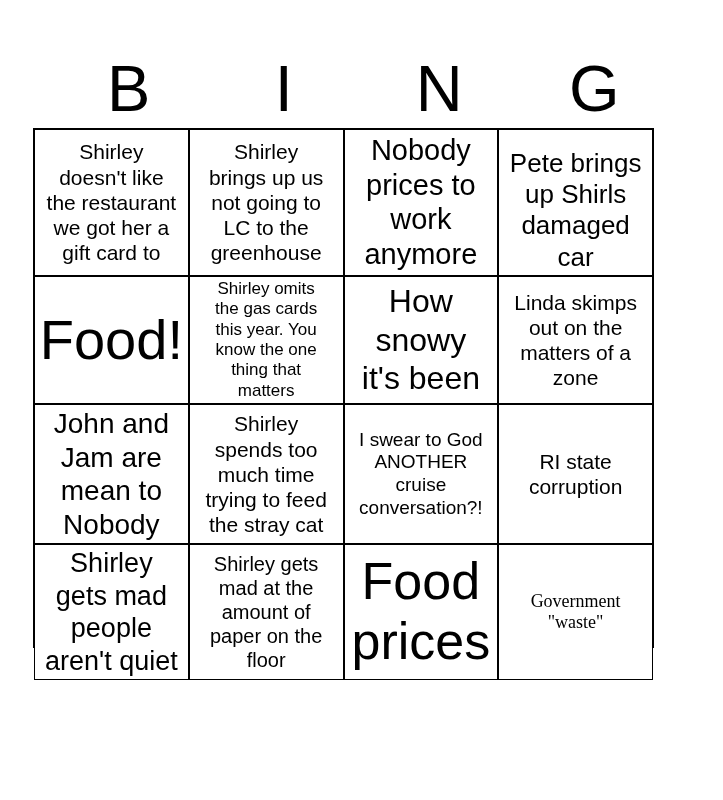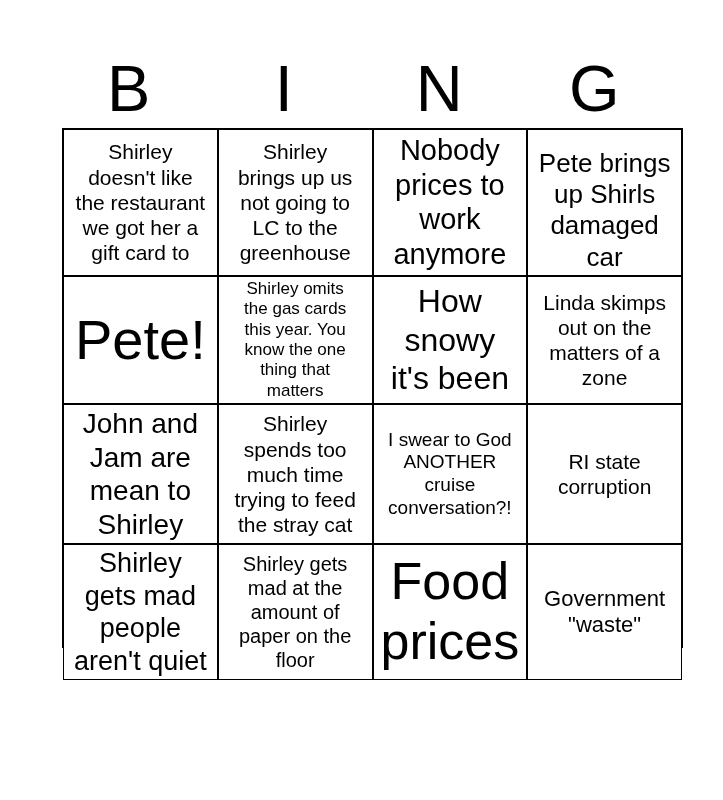--- a/index.html
+++ b/index.html
@@ -28,21 +28,21 @@
   .bingo-header .letter {
     flex: 1 1 0;
     text-align: center;
     font-size: 65px;
     line-height: 1;
     font-weight: 400;
     color: #000000;
   }
   .bingo-grid {
     position: absolute;
-    left: 62px;
+    left: 33px;
     top: 128px;
     width: 621px;
     height: 520px;
     display: grid;
     grid-template-columns: repeat(4, 1fr);
     grid-template-rows: repeat(4, 1fr);
     border: 1px solid #000000;
     background: #1d4ed8;
   }
   .cell {
@@ -69,21 +69,21 @@
   .c5  .cell-text { font-size: 17px; }
   .c6  .cell-text { font-size: 32px; text-align: center; }
   .c7  .cell-text { font-size: 21px; }
   .c8  .cell-text { font-size: 28px; }
   .c9  .cell-text { font-size: 21px; }
   .c10 .cell-text { font-size: 19px; }
   .c11 .cell-text { font-size: 21px; }
   .c12 .cell-text { font-size: 27px; }
   .c13 .cell-text { font-size: 20px; }
   .c14 .cell-text { font-size: 52px; line-height: 1.15; }
-  .c15 .cell-text { font-size: 22px; }
+  .c15 .cell-text { font-size: 18px; font-family: Liberation Serif, serif; }
 </style>
 </head>
 <body>
 
 <div class="bingo-page">
 
   <div class="bingo-header">
     <span class="letter">B</span>
     <span class="letter">I</span>
     <span class="letter">N</span>
@@ -111,21 +111,21 @@
 work
 anymore</span>
       </div>
     <div class="cell c3">
         <span class="cell-text">Pete brings
 up Shirls
 damaged
 car</span>
       </div>
     <div class="cell c4">
-        <span class="cell-text">Pete!</span>
+        <span class="cell-text">Food!</span>
       </div>
     <div class="cell c5">
         <span class="cell-text">Shirley omits
 the gas cards
 this year. You
 know the one
 thing that
 matters</span>
       </div>
     <div class="cell c6">
@@ -136,21 +136,21 @@
     <div class="cell c7">
         <span class="cell-text">Linda skimps
 out on the
 matters of a
 zone</span>
       </div>
     <div class="cell c8">
         <span class="cell-text">John and
 Jam are
 mean to
-Shirley</span>
+Nobody</span>
       </div>
     <div class="cell c9">
         <span class="cell-text">Shirley
 spends too
 much time
 trying to feed
 the stray cat</span>
       </div>
     <div class="cell c10">
         <span class="cell-text">I swear to God

